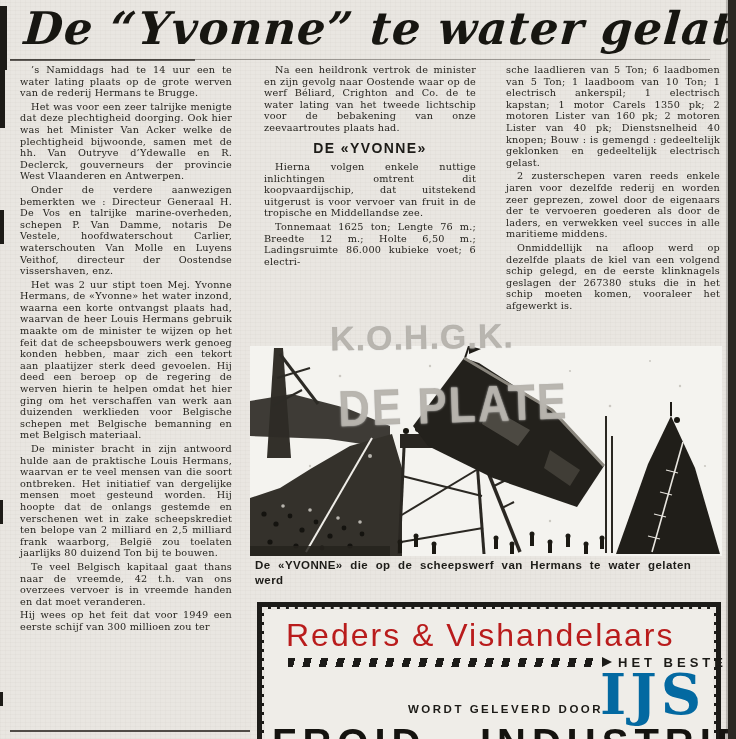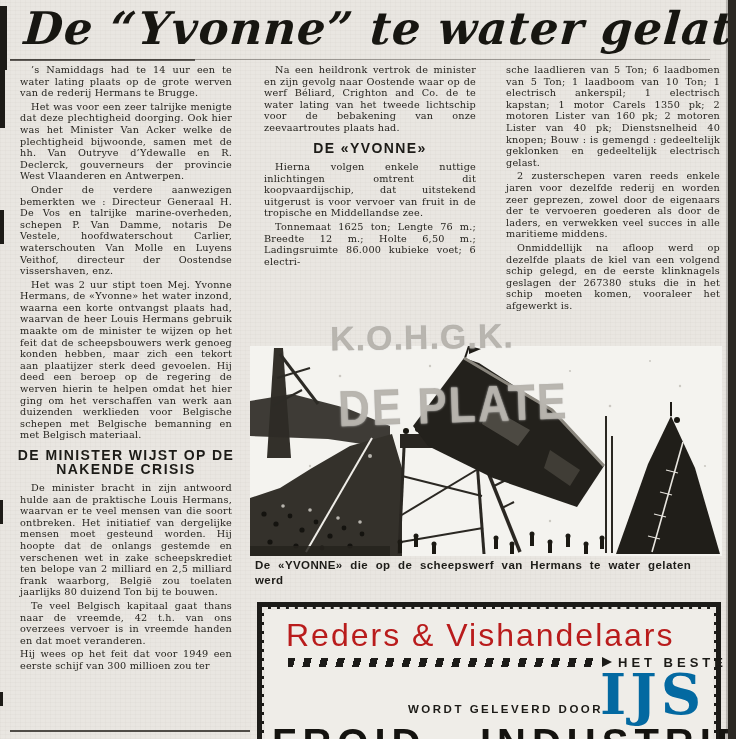--- a/index.html
+++ b/index.html
@@ -71,21 +71,20 @@
 
   <div class="headline">De “Yvonne” te water gelaten</div>
   <div class="headline-rule"></div>
   <div class="headline-rule-dark"></div>
 
   <div class="col" id="col1">
     <p>’s Namiddags had te 14 uur een te water lating plaats op de grote werven van de rederij Hermans te Brugge.</p>
     <p>Het was voor een zeer talrijke menigte dat deze plechtigheid doorging. Ook hier was het Minister Van Acker welke de plechtigheid bijwoonde, samen met de hh. Van Outryve d’Ydewalle en R. Declerck, gouverneurs der provincie West Vlaanderen en Antwerpen.</p>
     <p>Onder de verdere aanwezigen bemerkten we : Directeur Generaal H. De Vos en talrijke marine-overheden, schepen P. Van Damme, notaris De Vestele, hoofdwaterschout Carlier, waterschouten Van Molle en Luyens Veithof, directeur der Oostendse vissershaven, enz.</p>
     <p>Het was 2 uur stipt toen Mej. Yvonne Hermans, de «Yvonne» het water inzond, waarna een korte ontvangst plaats had, waarvan de heer Louis Hermans gebruik maakte om de minister te wijzen op het feit dat de scheepsbouwers werk genoeg konden hebben, maar zich een tekort aan plaatijzer sterk deed gevoelen. Hij deed een beroep op de regering de werven hierin te helpen omdat het hier ging om het verschaffen van werk aan duizenden werklieden voor Belgische schepen met Belgische bemanning en met Belgisch materiaal.</p>
-    <p class="subhead">DE MINISTER WIJST OP DE NAKENDE CRISIS</p>
     <p>De minister bracht in zijn antwoord hulde aan de praktische Louis Hermans, waarvan er te veel mensen van die soort ontbreken. Het initiatief van dergelijke mensen moet gesteund worden. Hij hoopte dat de onlangs gestemde en verschenen wet in zake scheepskrediet ten belope van 2 milliard en 2,5 milliard frank waarborg, België zou toelaten jaarlijks 80 duizend Ton bij te bouwen.</p>
     <p>Te veel Belgisch kapitaal gaat thans naar de vreemde, 42 t.h. van ons overzees vervoer is in vreemde handen en dat moet veranderen.</p>
     <p class="cont">Hij wees op het feit dat voor 1949 een eerste schijf van 300 millioen zou ter</p>
   </div>
 
   <div class="col" id="col2">
     <p>Na een heildronk vertrok de minister en zijn gevolg naar Oostende waar op de werf Béliard, Crighton and Co. de te water lating van het tweede lichtschip voor de bebakening van onze zeevaartroutes plaats had.</p>
     <p class="subhead">DE «YVONNE»</p>
     <p>Hierna volgen enkele nuttige inlichtingen omtrent dit koopvaardijschip, dat uitstekend uitgerust is voor vervoer van fruit in de tropische en Middellandse zee.</p>
     <p>Tonnemaat 1625 ton; Lengte 76 m.; Breedte 12 m.; Holte 6,50 m.; Ladingsruimte 86.000 kubieke voet; 6 electri-</p>

